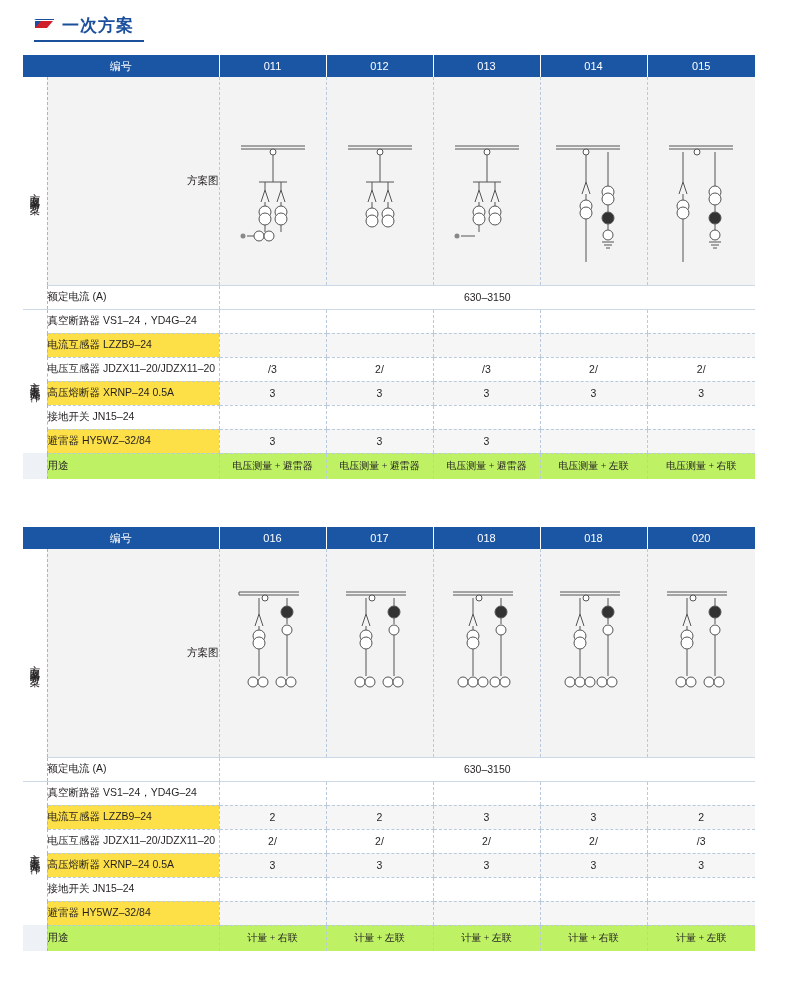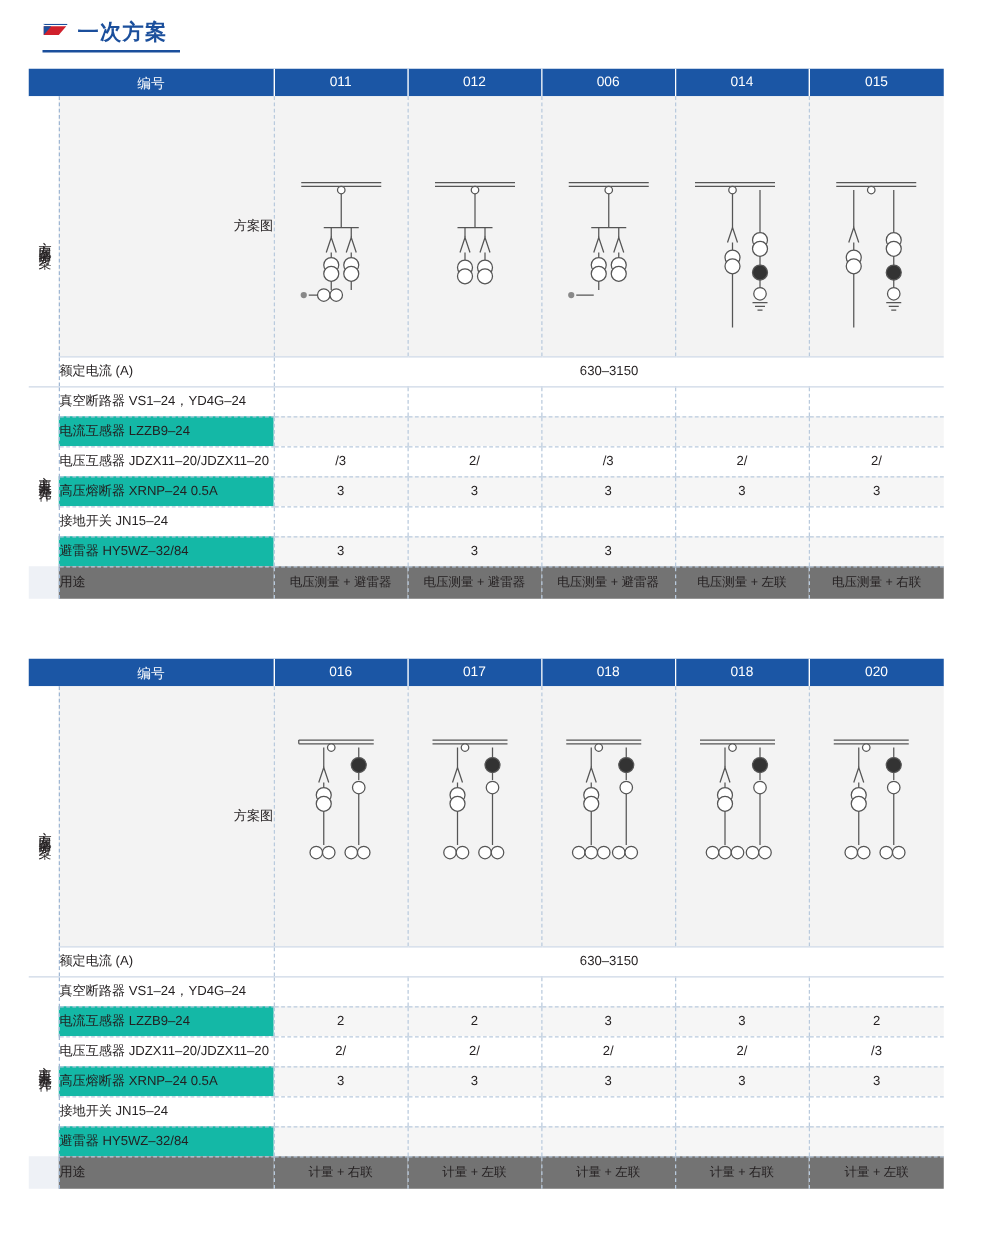--- a/index.html
+++ b/index.html
@@ -78,21 +78,21 @@
   .vlabel span {
     display: inline-block;
     writing-mode: vertical-rl;
     text-orientation: upright;
     letter-spacing: 2px;
   }
 
   .rowlabel {
     text-align: left;
     padding-left: 9px;
-    background: #14b8a6;
+    background: #fde047;
     height: 24px;
     border-bottom: 1px dashed #b9cadd;
     white-space: nowrap;
   }
   .rowlabel.white { background: #ffffff; }
 
   .cell {
     text-align: center;
     height: 24px;
     border-bottom: 1px dashed #b9cadd;
@@ -121,23 +121,24 @@
 
   .span-cell {
     text-align: center;
     background: #ffffff;
     border-bottom: 1px dashed #b9cadd;
     border-left: 1px dashed #b9cadd;
     height: 24px;
   }
 
   .use-row .rowlabel, .use-row .cell {
-    background: #737373;
+    background: #bef264;
     border-bottom: none;
     height: 26px;
+    font-family: Liberation Serif, serif;
   }
   .use-row .cell { font-size: 10px; }
 
   .group-sep { border-bottom: 1px solid #cdd8e6; }
 </style>
 </head>
 <body>
 
 <div class="page">
 
@@ -163,21 +164,21 @@
         <col style="width:107px">
         <col style="width:107px">
         <col style="width:108px">
       </colgroup>
 
       <tbody>
           <tr class="hdr">
         <td colspan="2">编号</td>
         <td>011</td>
         <td>012</td>
-        <td>006</td>
+        <td>013</td>
         <td>014</td>
         <td>015</td>
       </tr>
 
       <tr>
         <td class="vlabel group-sep" rowspan="2">
           <span>方案回路方案</span>
         </td>
         <td class="diagram-label">方案图</td>
 

